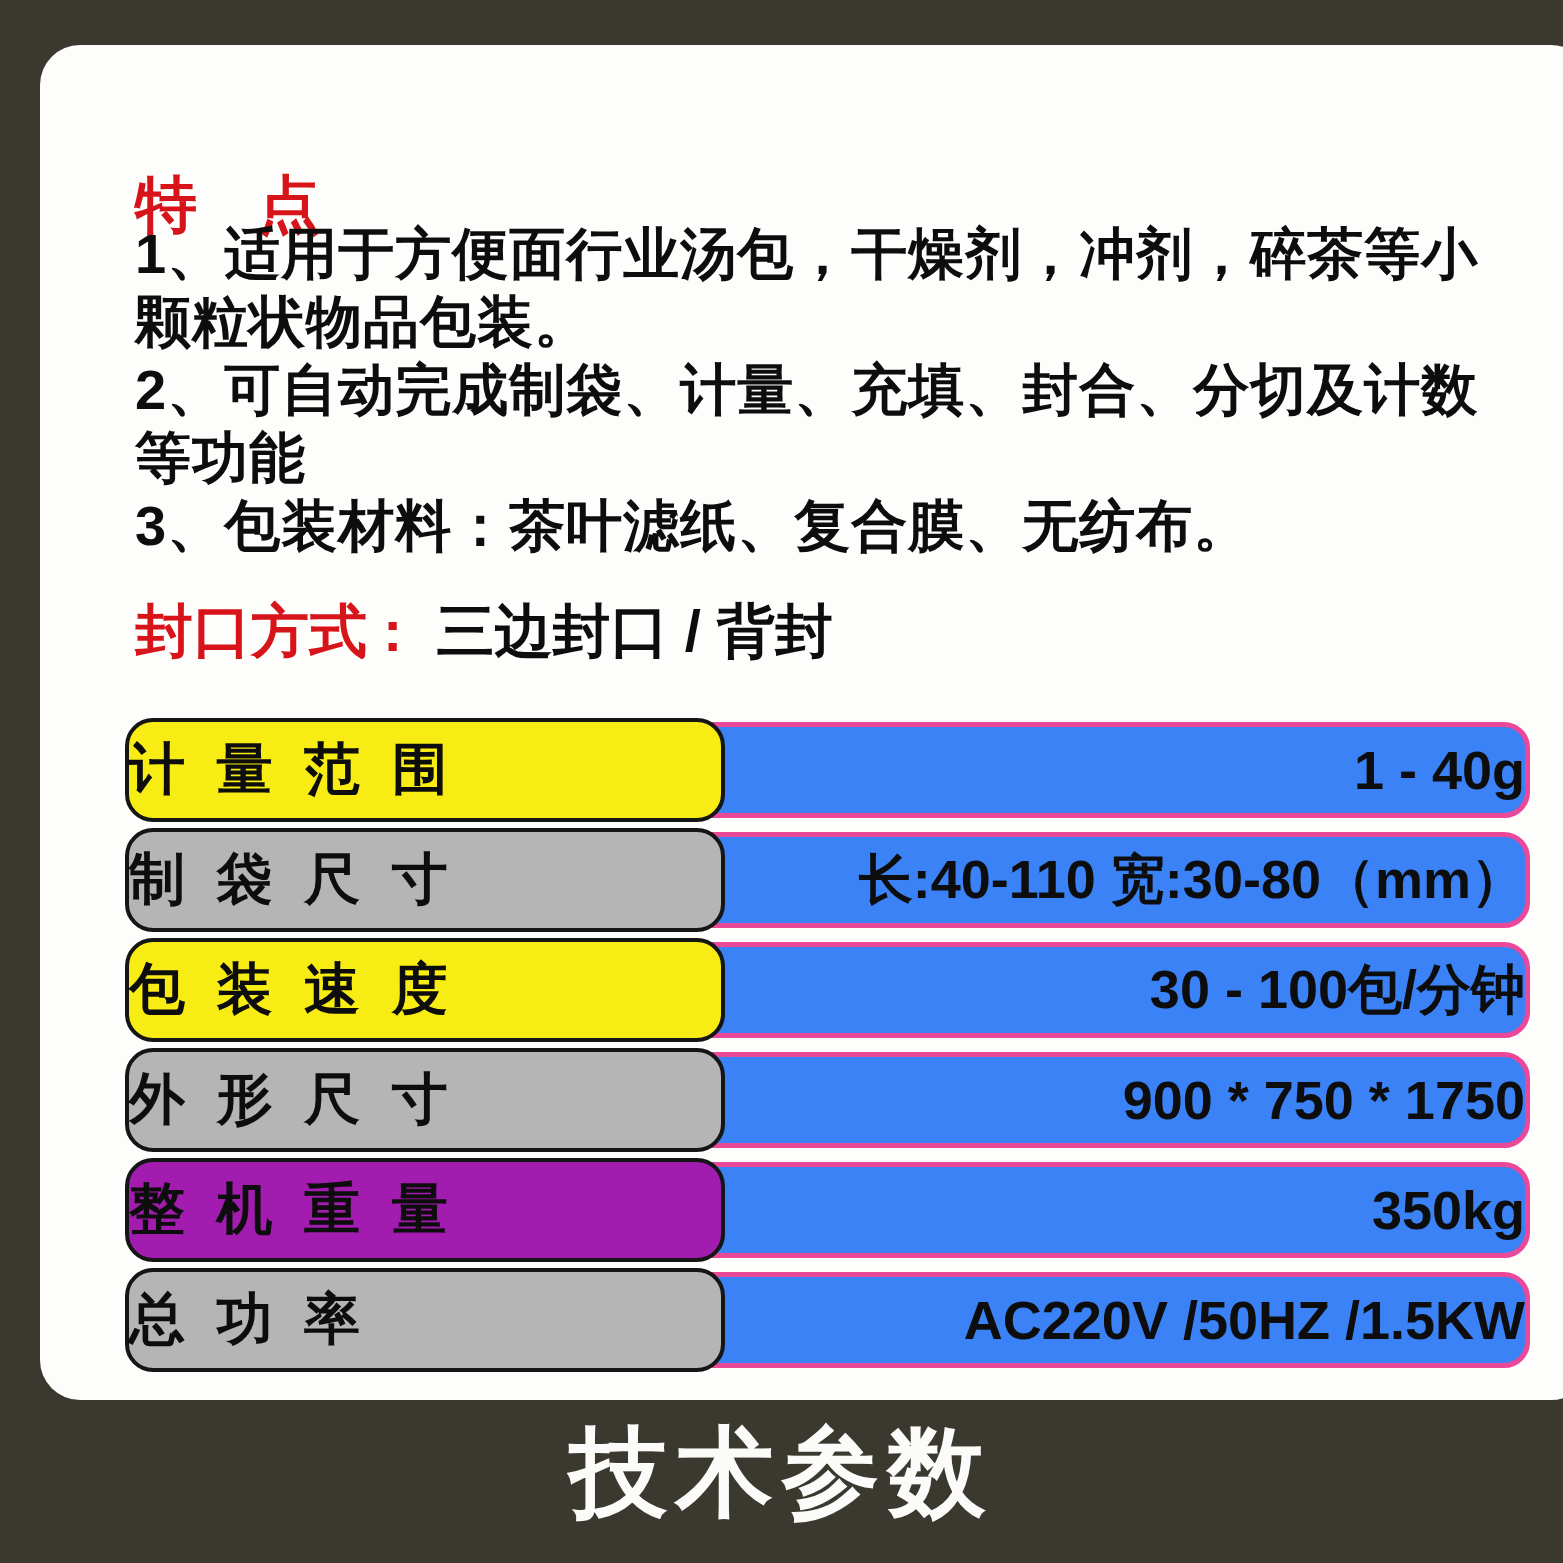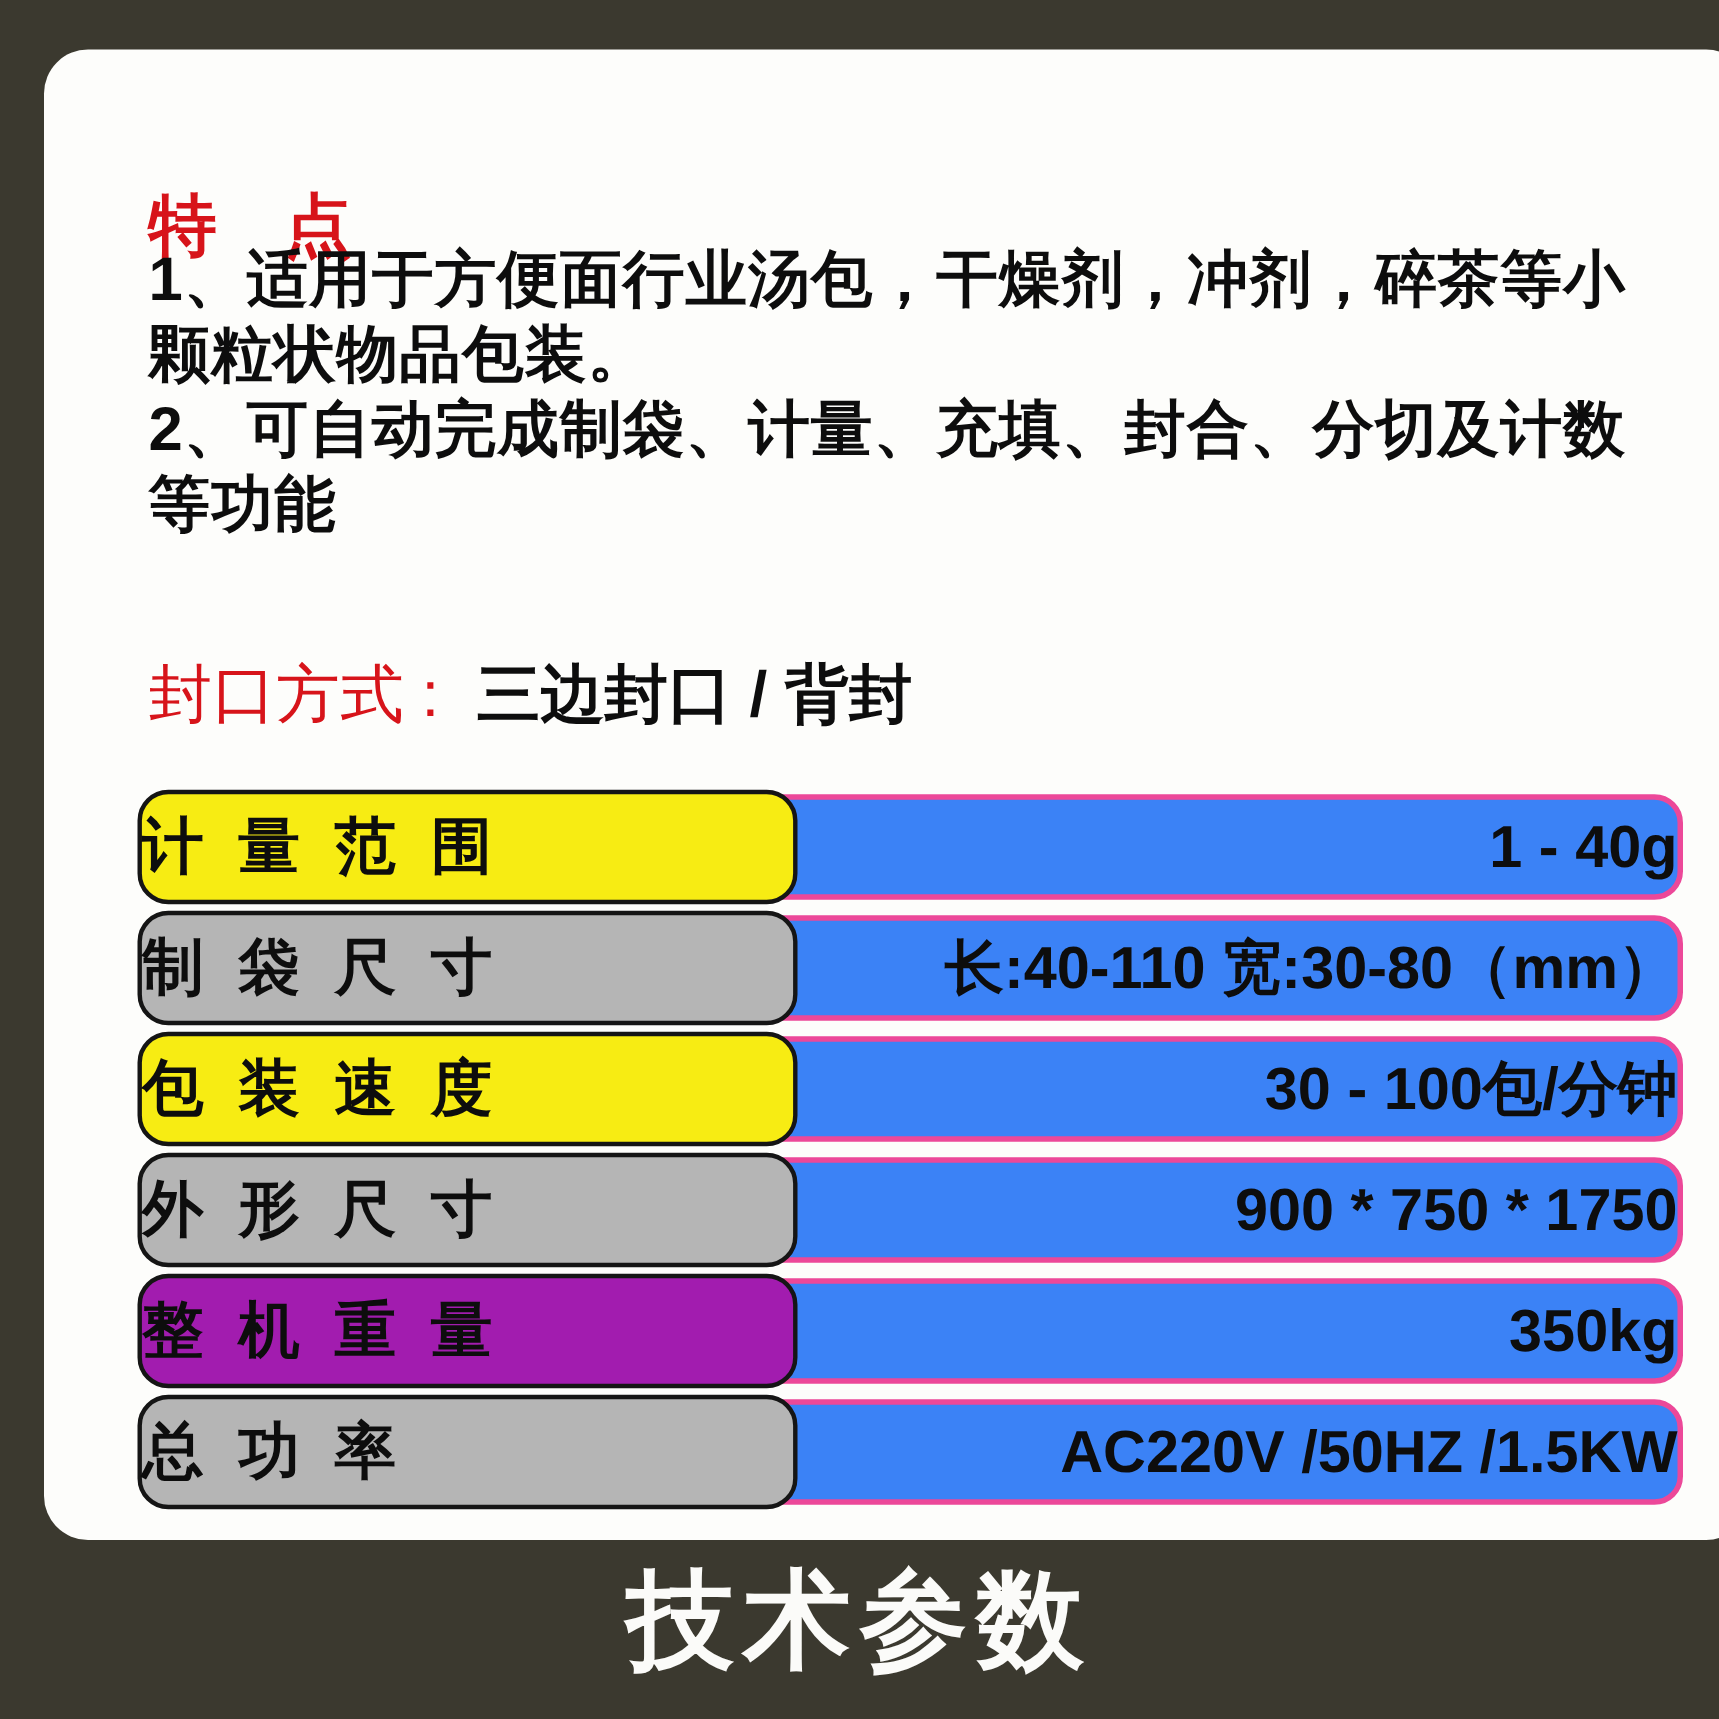--- a/index.html
+++ b/index.html
@@ -38,21 +38,21 @@
     color:#0d0d0d;
     letter-spacing:1px;
   }
   .seal-line{
     position:absolute;
     left:95px;top:548px;
     font-size:58px;
     font-weight:700;
     white-space:nowrap;
   }
-  .seal-label{color:var(--red,#d7141a);font-weight:400;}
+  .seal-label{color:var(--red,#d7141a);font-weight:700;}
   .seal-value{color:#0d0d0d;margin-left:18px;text-align:center;}
   .spec-table{
     position:absolute;
     left:85px;top:673px;
     width:1405px;
   }
   .spec-row{
     position:relative;
     height:104px;
     margin-bottom:6px;
@@ -107,20 +107,21 @@
 <body>
 
 <div class="page" style="--bg: #3b392f; --red: #d7141a;">
   <div class="card">
 
     <div class="features-heading">特 点</div>
 
     <div class="features-body">
       <p class="feature-item">1、适用于方便面行业汤包，干燥剂，冲剂，碎茶等小颗粒状物品包装。</p>
       <p class="feature-item">2、可自动完成制袋、计量、充填、封合、分切及计数等功能</p>
+      <p class="feature-item">3、包装材料：茶叶滤纸、复合膜、无纺布。</p>
     </div>
 
     <div class="seal-line">
       <span class="seal-label">封口方式 :</span>
       <span class="seal-value">三边封口 / 背封</span>
     </div>
 
     <div class="spec-table">
 
       <div class="spec-row">

